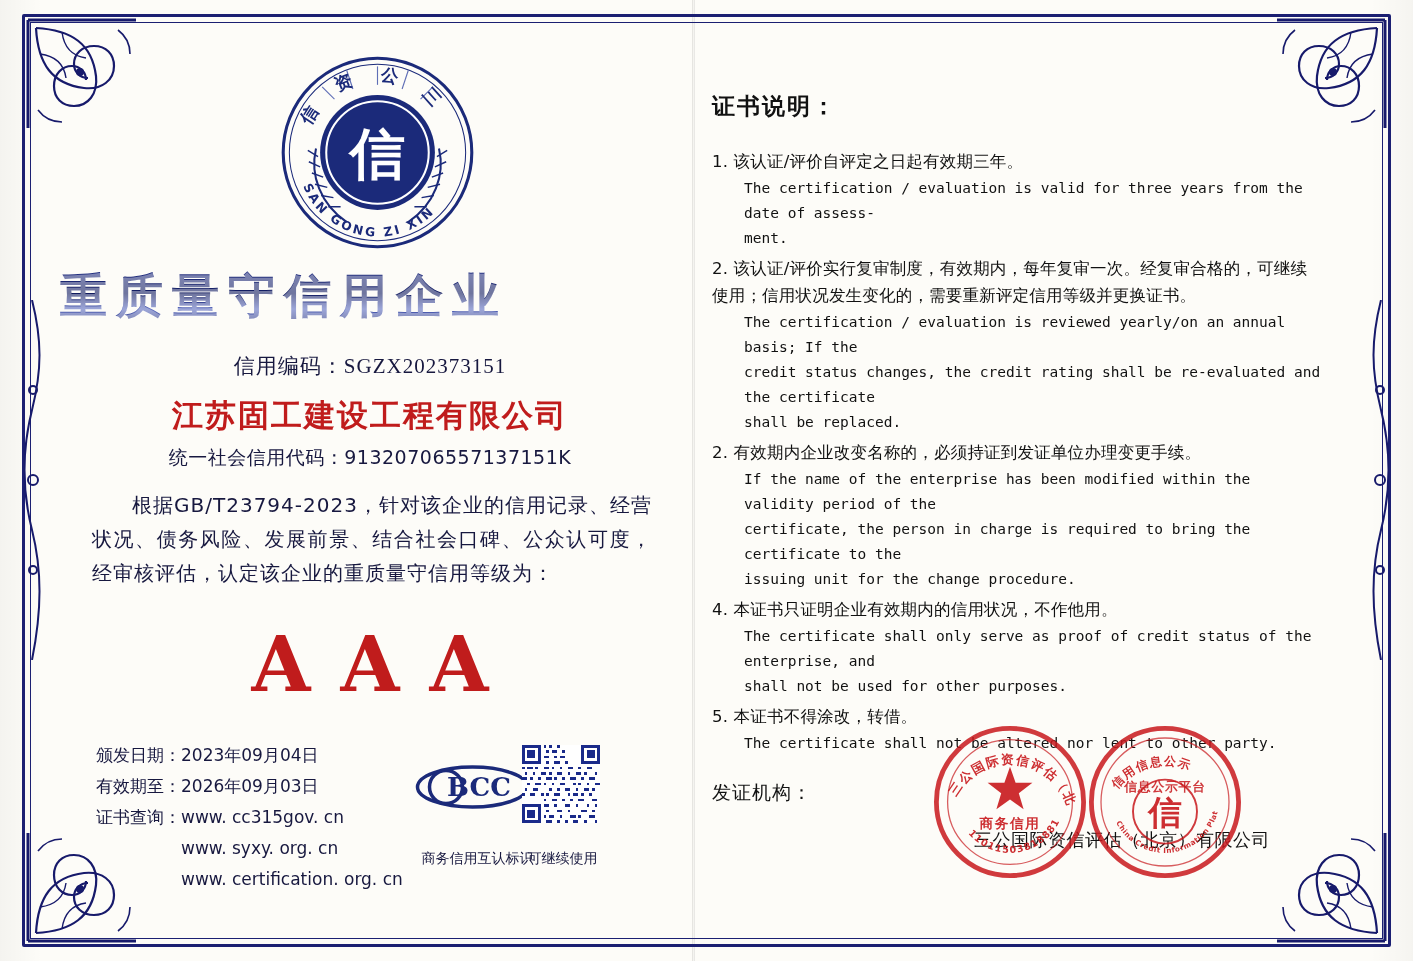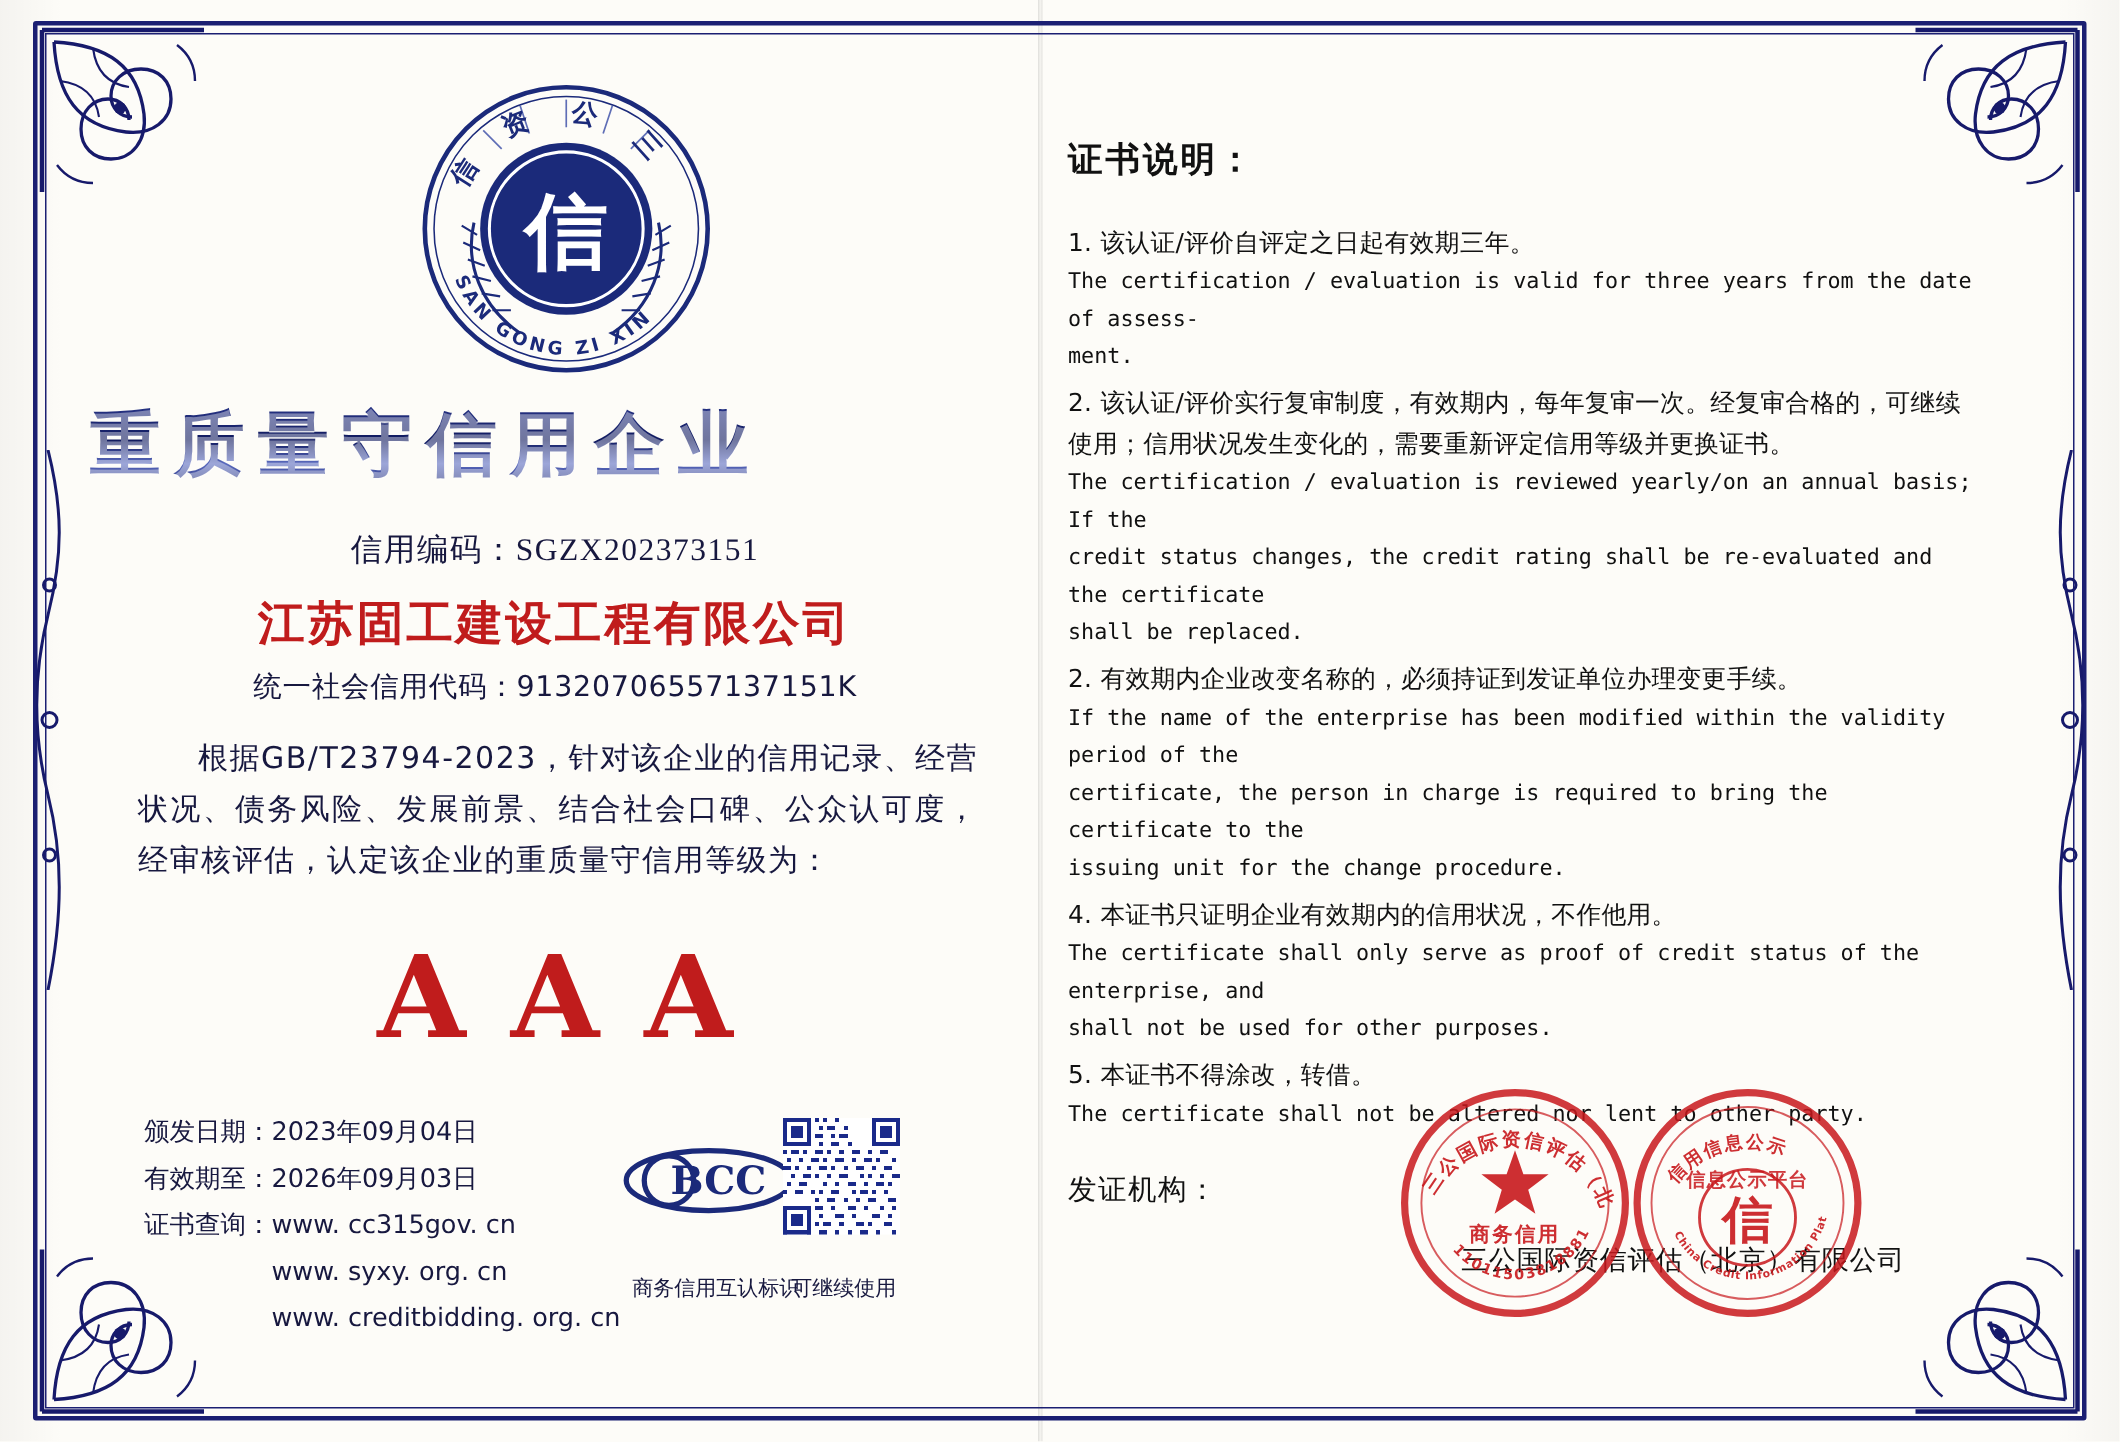--- a/index.html
+++ b/index.html
@@ -128,20 +128,21 @@
   }
   .note-cn{
     font-family:"DejaVu Sans", sans-serif;
     font-size:16.5px;line-height:27px;color:#111;
     letter-spacing:.2px;margin-bottom:1px;
   }
   .note-en{
     font-family:"DejaVu Sans Mono", monospace;
     font-size:14.5px;line-height:25px;color:#111;
     margin-bottom:4px;
+    margin-left:32px;
   }
   .issuer{
     position:absolute;left:712px;top:780px;
     font-family:"DejaVu Sans", sans-serif;
     font-size:19px;color:#111;letter-spacing:1px;
   }
   .issuer-name{
     position:absolute;left:912px;top:828px;width:420px;
     text-align:center;
     font-family:"DejaVu Sans", sans-serif;
@@ -289,21 +290,21 @@
       <div>
         <span>颁发日期：</span><span>2023年09月04日</span>
       </div>
       <div>
         <span>有效期至：</span><span>2026年09月03日</span>
       </div>
       <div>
         <span class="q-label">证书查询：</span><span class="q-lines">
           <span>www. cc315gov. cn</span><br>
           <span>www. syxy. org. cn</span><br>
-          <span>www. creditbidding. org. cn</span>
+          <span>www. certification. org. cn</span>
         </span>
       </div>
     </div>
 
     <div class="bcc">
       <svg viewBox="0 0 230 100">
         <ellipse cx="115" cy="50" rx="110" ry="40" fill="none" stroke="#1b2a7a" stroke-width="7"></ellipse>
         <ellipse cx="62" cy="50" rx="33" ry="33" fill="none" stroke="#1b2a7a" stroke-width="7"></ellipse>
         <text x="128" y="68" text-anchor="middle" font-family="DejaVu Serif, serif" font-size="52" font-weight="bold" fill="#1b2a7a">BCC</text>
       </svg>

